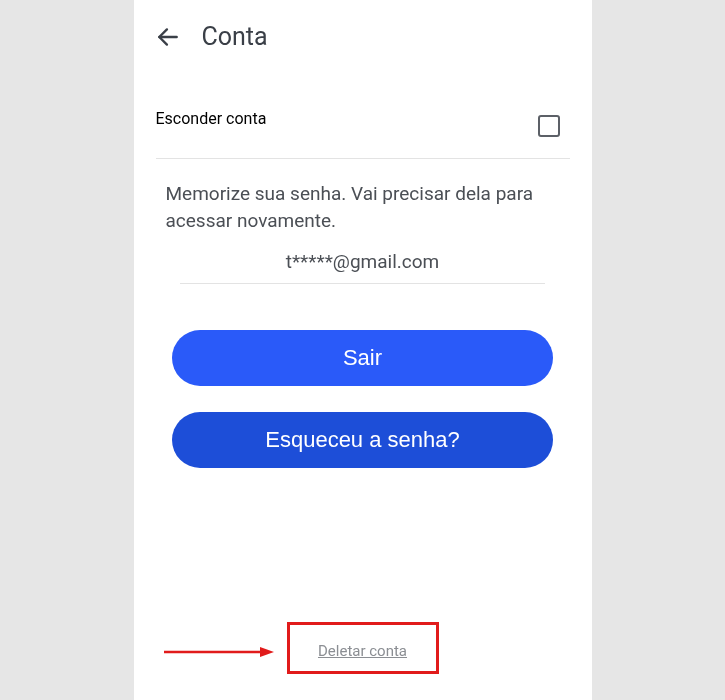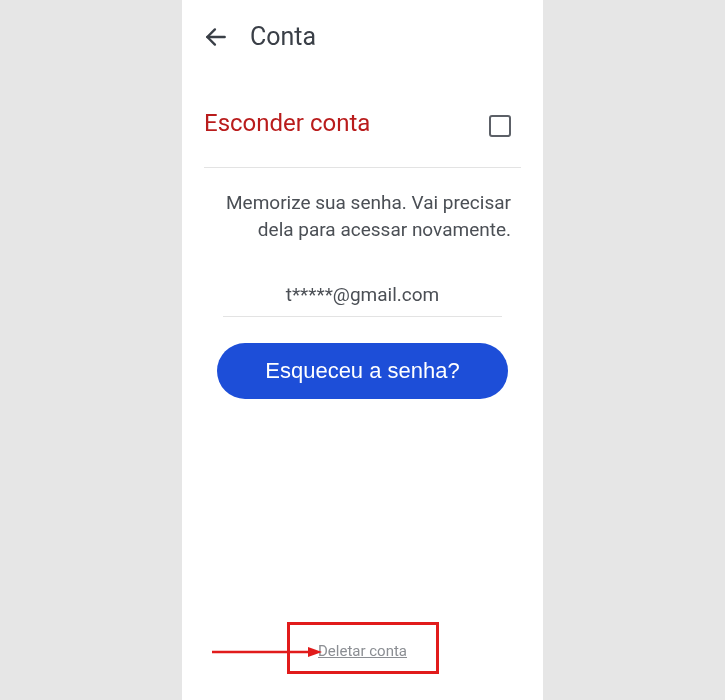--- a/index.html
+++ b/index.html
@@ -7,21 +7,21 @@
       background: #e6e6e6;
       font-family: -apple-system, BlinkMacSystemFont, "Segoe UI", Roboto, Arial, sans-serif;
       width: 725px;
       height: 700px;
       display: flex;
       justify-content: center;
       align-items: flex-start;
     }
     .phone-screen {
       background: #ffffff;
-      width: 361px;
+      width: 458px;
       height: 700px;
       margin-top: 0;
       overflow: hidden;
       position: relative;
     }
     .header {
       display: flex;
       align-items: center;
       padding: 22px 20px 18px 20px;
     }
@@ -43,47 +43,47 @@
     .content { padding: 40px 22px 0 22px; }
     .hide-row {
       display: flex;
       justify-content: space-between;
       align-items: flex-start;
       border-bottom: 1px solid #e3e3e3;
       padding-bottom: 14px;
     }
     .hide-text { flex: 1; }
     .hide-title {
-      font-size: 24px;
-      color: #b91c1c;
+      font-size: 16px;
+      color: #000000;
       margin-bottom: 16px;
     }
     .hide-subtitle {
       font-size: 14.5px;
       color: #a8abb0;
       line-height: 1.3;
     }
     .checkbox {
       width: 22px;
       height: 22px;
       border: 2.5px solid #5c6067;
       border-radius: 3px;
       margin-top: 6px;
       margin-right: 10px;
       cursor: pointer;
     }
     .memo {
-      text-align: right;
+      text-align: left;
       font-size: 19px;
       color: #4b4f55;
       line-height: 1.4;
       margin: 22px 10px 0 10px;
     }
     .email-box {
-      margin: 40px auto 0 auto;
+      margin: 16px auto 0 auto;
       width: 88%;
       border-bottom: 1px solid #e3e3e3;
       text-align: center;
       padding-bottom: 10px;
       font-size: 19px;
       color: #4b4f55;
     }
     .btn {
       display: flex;
       align-items: center;
@@ -160,20 +160,21 @@
       <div class="hide-text">
         <div class="hide-title">Esconder conta</div>
       </div>
       <div class="checkbox"></div>
     </div>
 
     <div class="memo">Memorize sua senha. Vai precisar dela para acessar novamente.</div>
 
     <div class="email-box">t*****@gmail.com</div>
 
+    <button class="btn btn-primary">Sair</button>
 
     <button class="btn btn-secondary">Esqueceu a senha?</button>
 
   </div>
 
   <div class="delete-link-wrapper">
     <span class="delete-link">Deletar conta</span>
   </div>
 
   <div class="highlight-box"></div>

